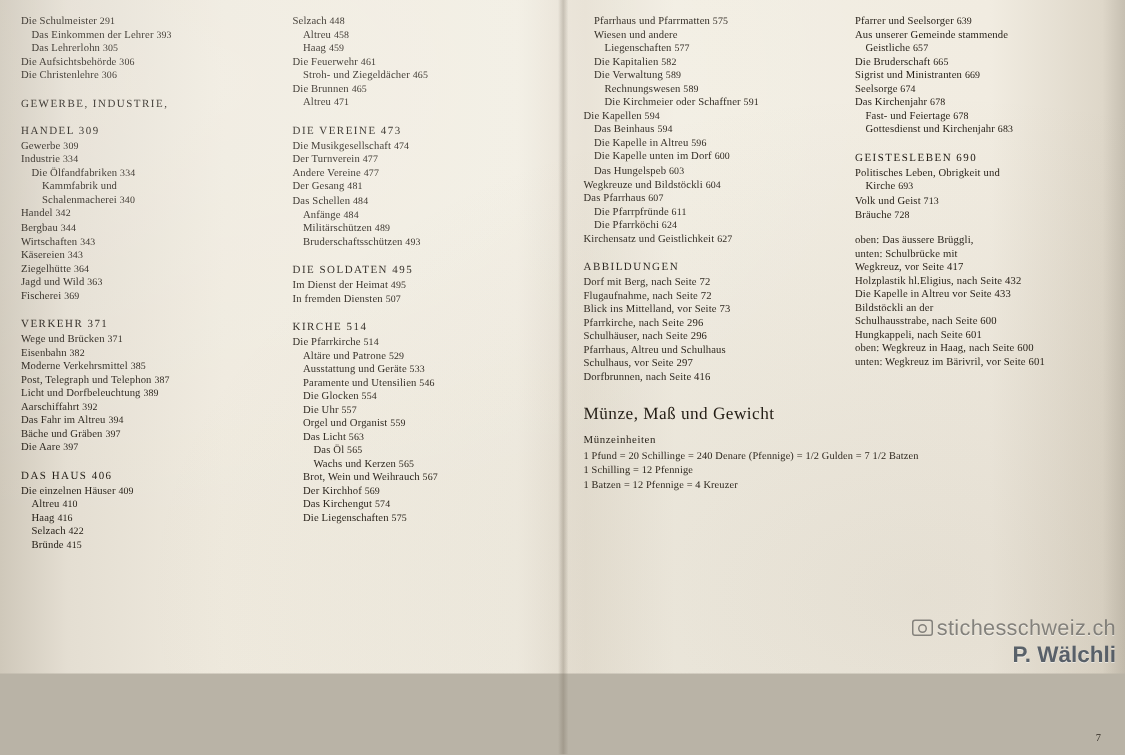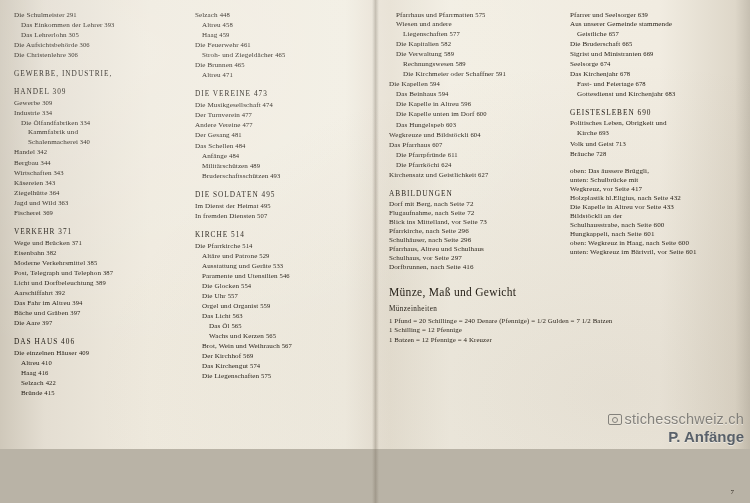--- a/index.html
+++ b/index.html
@@ -263,15 +263,15 @@
       </div>
       <div class="pagenum">7</div>
     </div>
 
   </div>
   <div class="gutter"></div>
   <div class="paper-noise"></div>
 
   <div class="wm">
     <div class="wm1"><span class="cam"></span><span>stichesschweiz.ch</span></div>
-    <div class="wm2">P. Anfänge</div>
+    <div class="wm2">P. Wälchli</div>
   </div>
 </div>
 
 </body></html>

